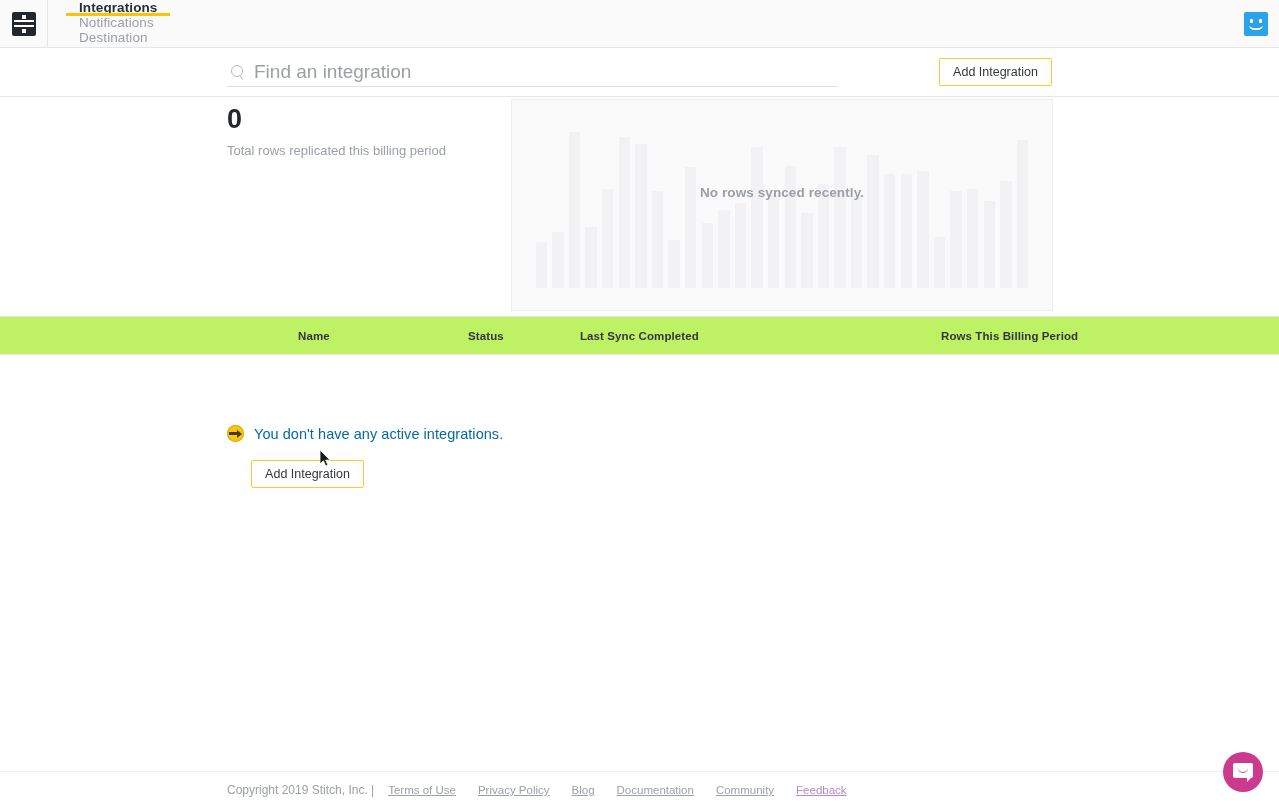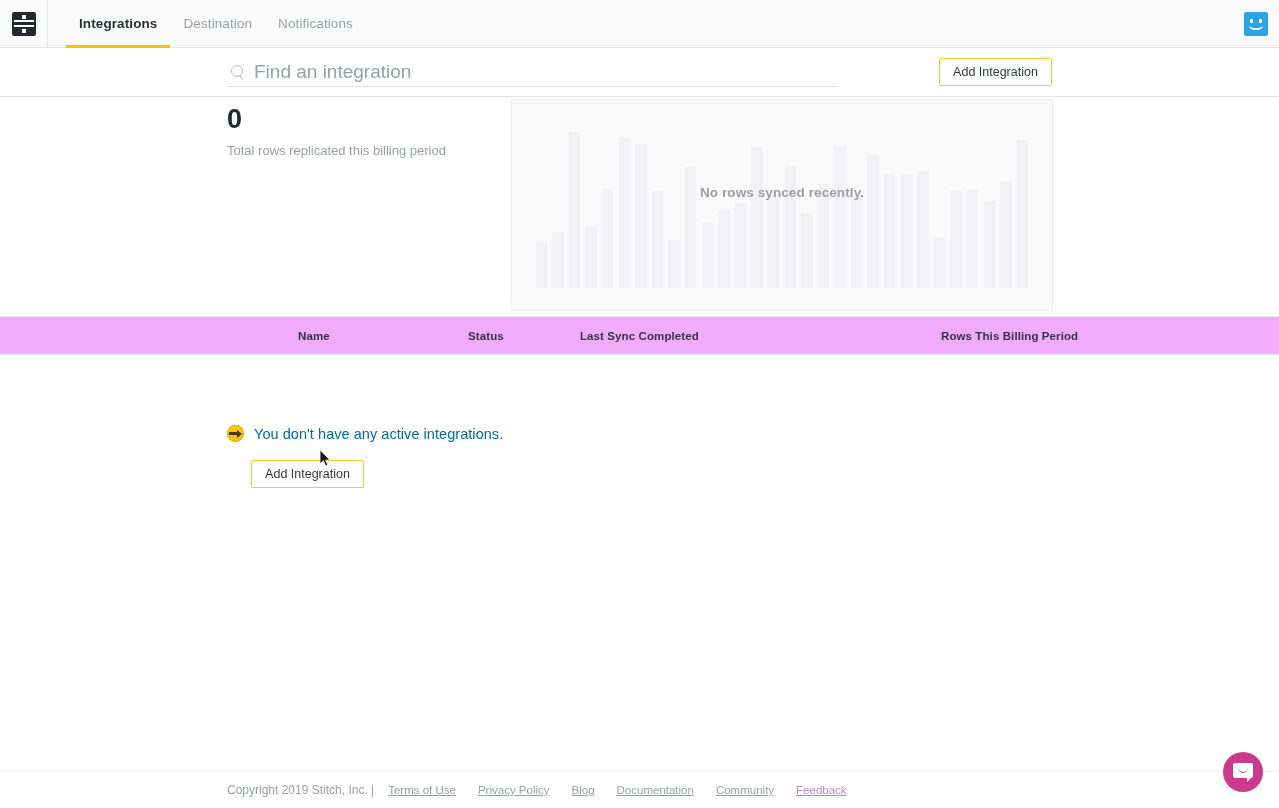--- a/index.html
+++ b/index.html
@@ -53,20 +53,21 @@
   }
   .logo-mark i.b1 { left: 2px;  right: 2px;  top: 8px;  height: 2.5px; }
   .logo-mark i.b2 { left: 2px;  right: 2px;  top: 13px; height: 2.5px; }
   .logo-mark i.b3 { left: 10px; width: 4px;  top: 3px;  height: 4px; }
   .logo-mark i.b4 { left: 10px; width: 4px;  top: 17px; height: 4px; }
 
   .navtabs {
     display: flex;
     align-items: stretch;
     padding-left: 18px;
+    flex-direction: column;
   }
 
   .navtab {
     display: flex;
     align-items: center;
     padding: 0 13px;
     font-size: 13.5px;
     color: #9b9fa6;
     cursor: pointer;
     position: relative;
@@ -257,21 +258,21 @@
     text-align: center;
     font-size: 13.5px;
     font-weight: 700;
     color: #9b9fa6;
     letter-spacing: .1px;
   }
 
   
   .table-head {
     height: 38px;
-    background: #f0abfc;
+    background: #bef264;
     border-bottom: 1px solid #ebeaed;
     position: relative;
   }
   .table-head .th {
     position: absolute;
     top: 0;
     height: 38px;
     line-height: 38px;
     font-size: 11.5px;
     font-weight: 700;
@@ -412,24 +413,24 @@
         <i class="b2"></i>
         <i class="b4"></i>
     </span>
   </div>
 
   <div class="navtabs">
     <div class="navtab active">
       <span>Integrations</span>
     </div>
     <div class="navtab">
-      <span>Destination</span>
+      <span>Notifications</span>
     </div>
     <div class="navtab">
-      <span>Notifications</span>
+      <span>Destination</span>
     </div>
   </div>
 
   <div class="nav-spacer"></div>
 
   <div class="avatar-cell">
     <div class="avatar">
       <span class="eye l"></span>
       <span class="eye r"></span>
       <span class="mouth"></span>

